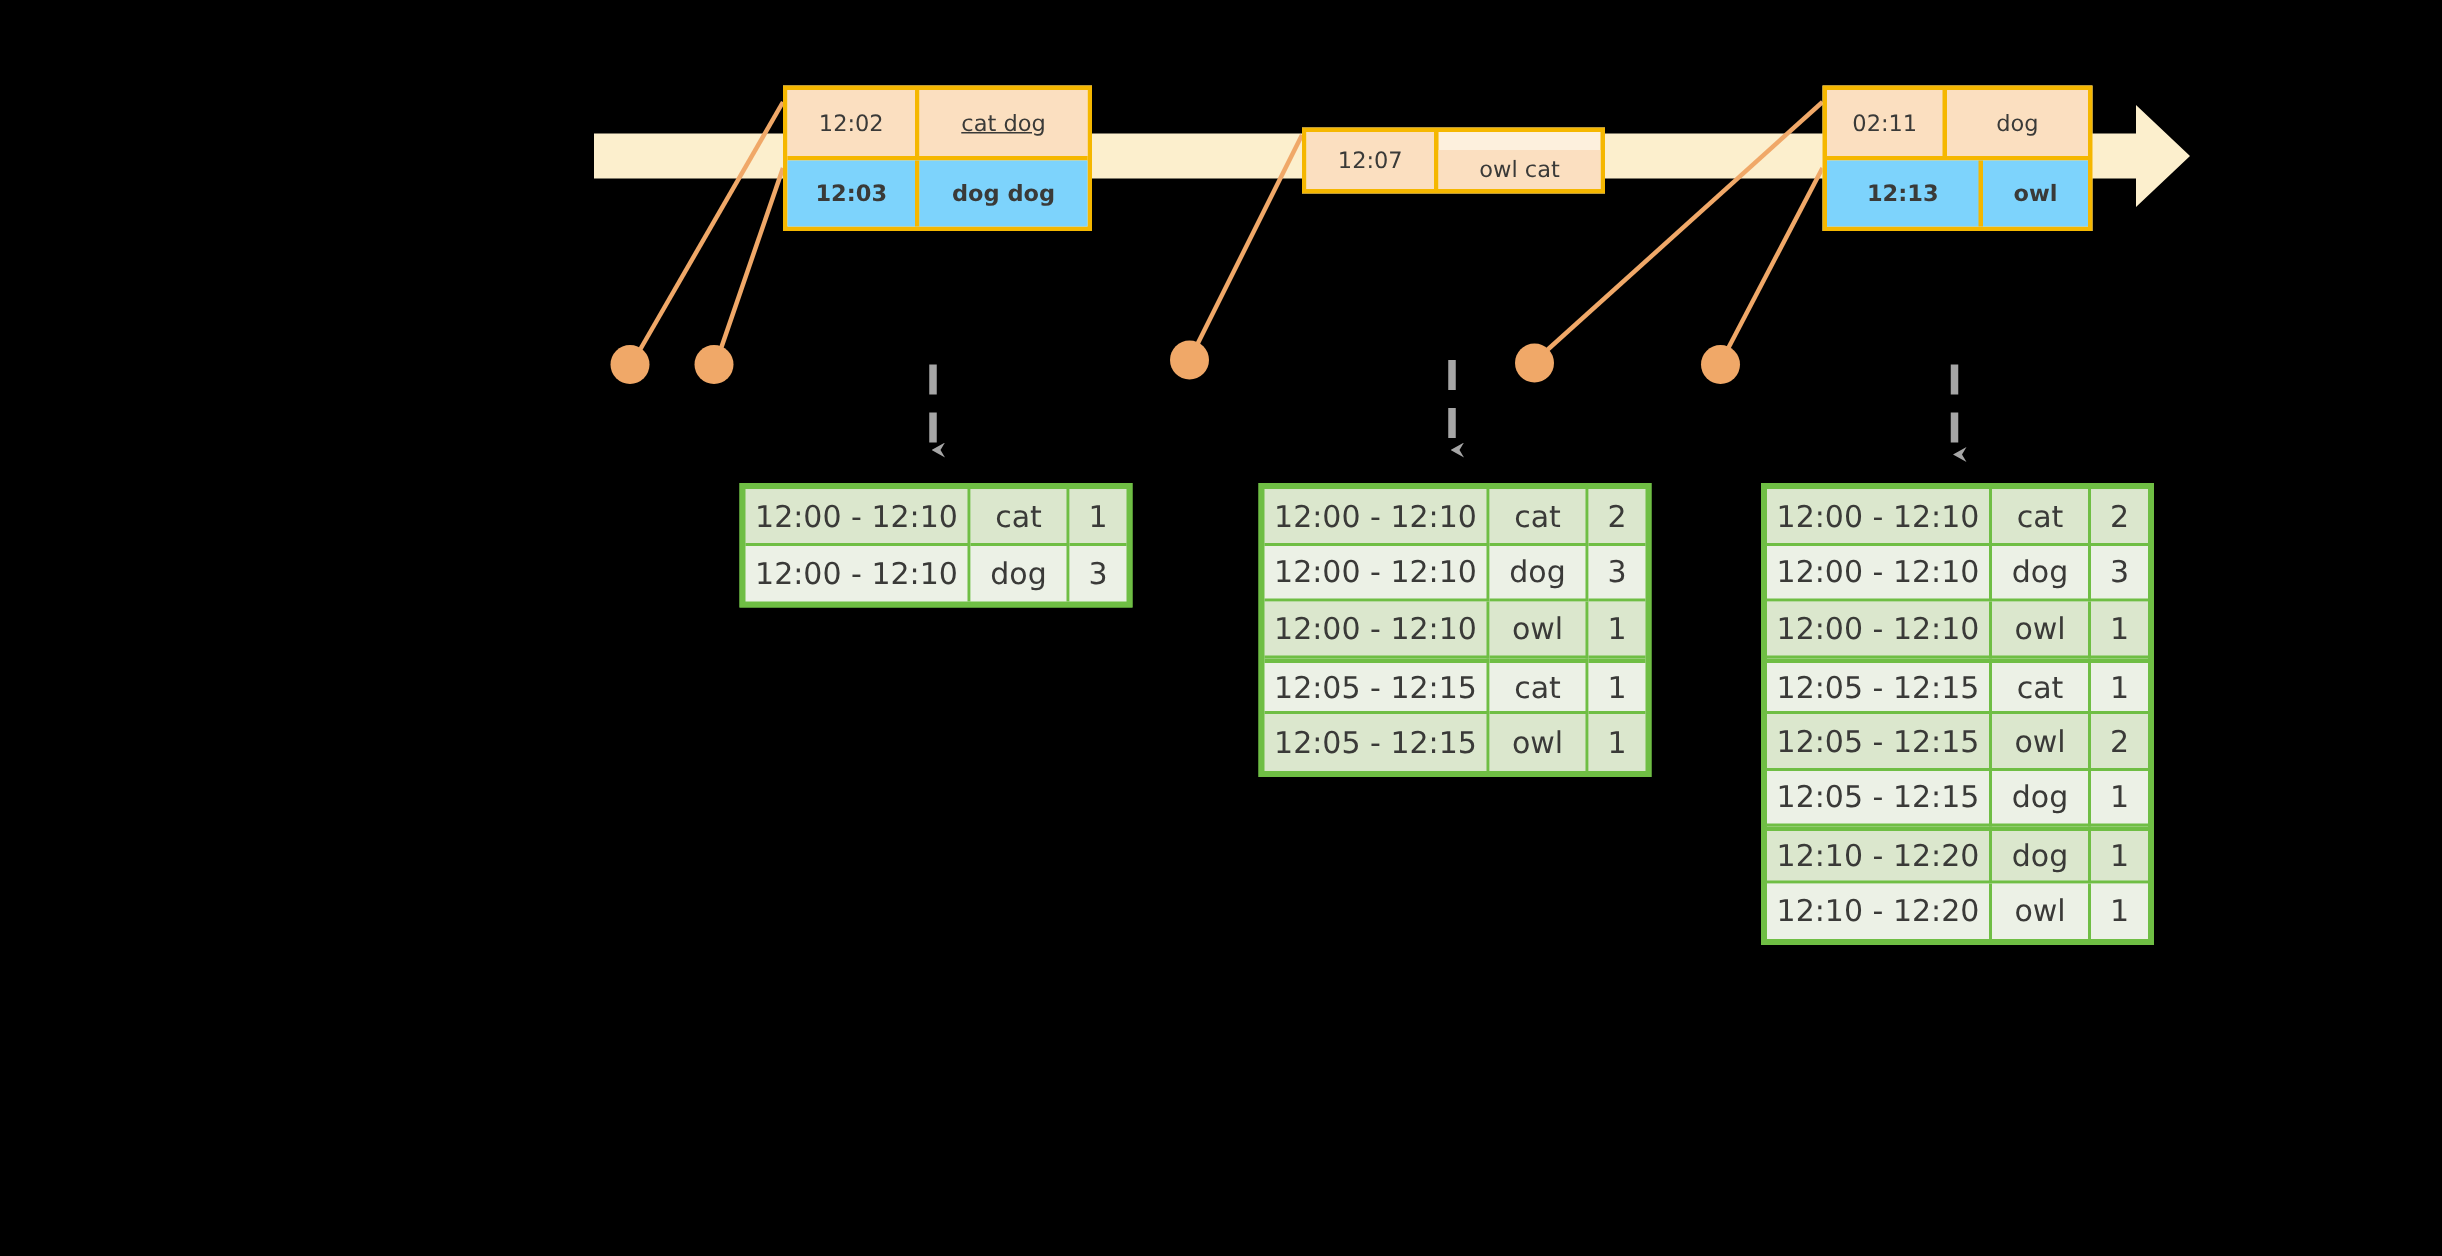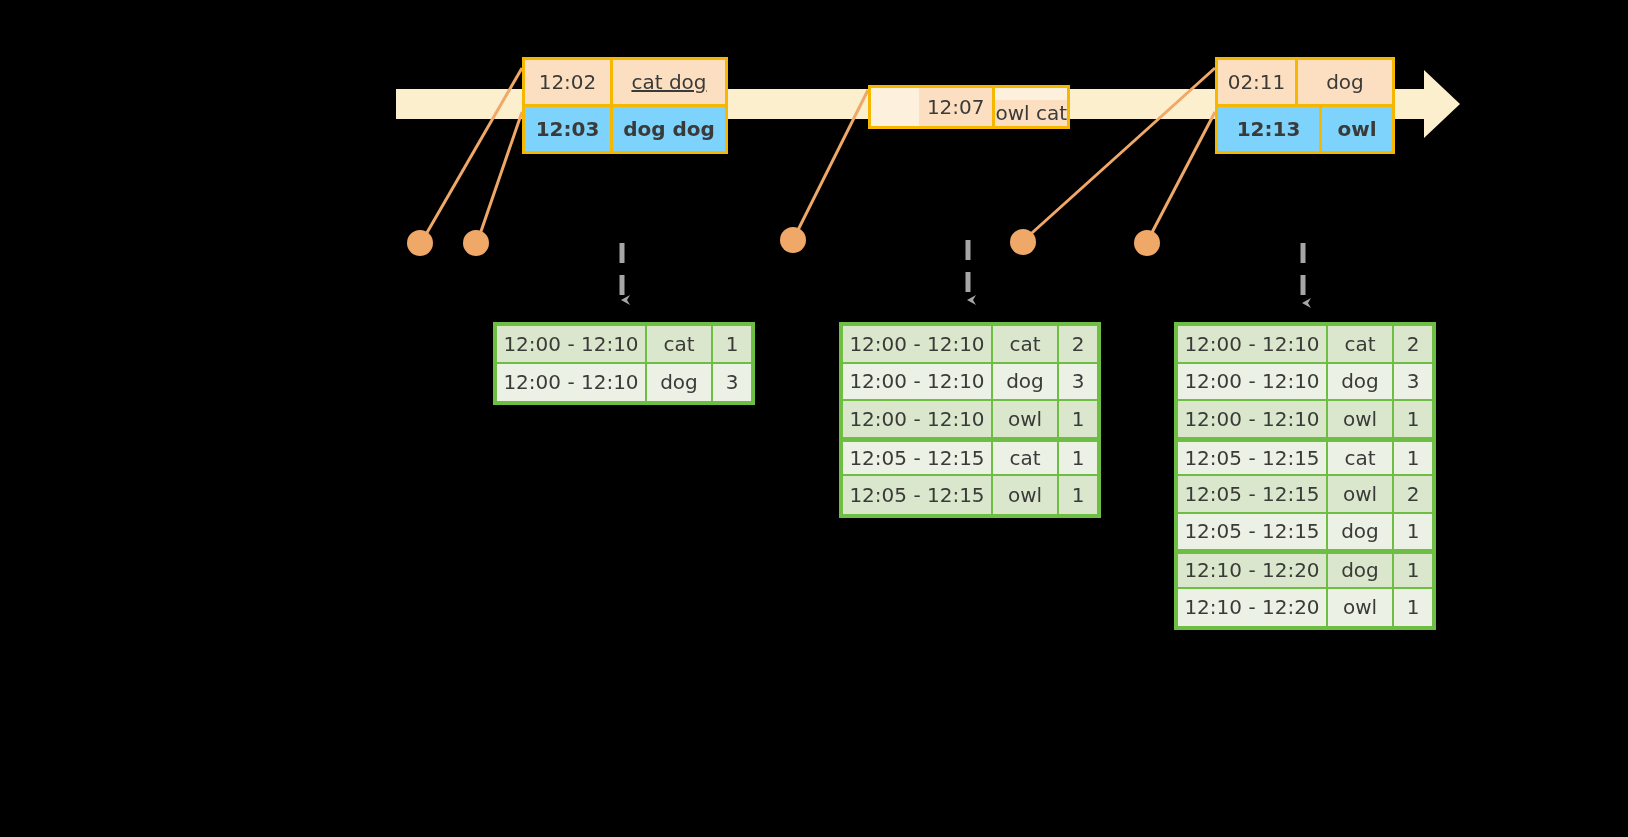--- a/index.html
+++ b/index.html
@@ -44,21 +44,21 @@
     flex: 1 1 auto;
   }
   .evt-row + .evt-row {
     border-top: 3px solid #f5b700;
   }
   .evt-time, .evt-words {
     display: flex;
     align-items: center;
     justify-content: center;
     color: #3a3a38;
-    font-size: 20px;
+    font-size: 15px;
     line-height: 1;
     box-sizing: border-box;
     white-space: nowrap;
   }
   .evt-time {
     border-right: 3px solid #f5b700;
   }
   .evt-row.shade .evt-time,
   .evt-row.shade .evt-words { background: #fbdfc0; }
   .evt-row.plain .evt-time,
@@ -143,21 +143,21 @@
     <div class="evt-row shade">
       <div class="evt-time" style="width:88px;">12:02</div>
       <div class="evt-words" style="flex:1;text-decoration:underline;">cat dog</div>
     </div>
     <div class="evt-row plain">
       <div class="evt-time" style="width:88px;">12:03</div>
       <div class="evt-words" style="flex:1;">dog dog</div>
     </div>
   </div>
 
-  <div class="evt-group" style="left:868px; top:85px; width:202px; height:44px;padding-left:48px;">
+  <div class="evt-group" style="left:868px; top:85px; width:202px; height:44px;">
     <div class="evt-row shade">
       <div class="evt-time" style="width:88px;">12:07</div>
       <div class="evt-words" style="flex:1;margin-top:12px;">owl cat</div>
     </div>
   </div>
 
   <div class="evt-group" style="left:1215px; top:57px; width:180px; height:97px;">
     <div class="evt-row shade">
       <div class="evt-time" style="width:80px;">02:11</div>
       <div class="evt-words" style="flex:1;">dog</div>

